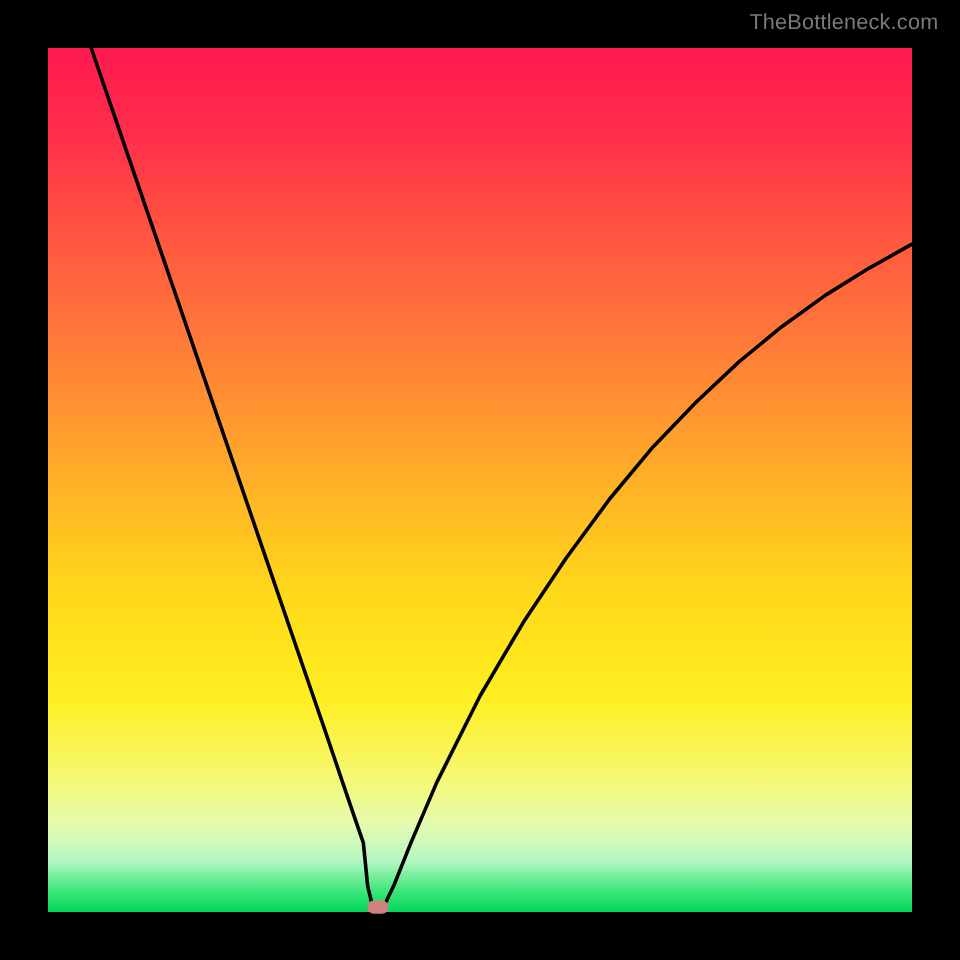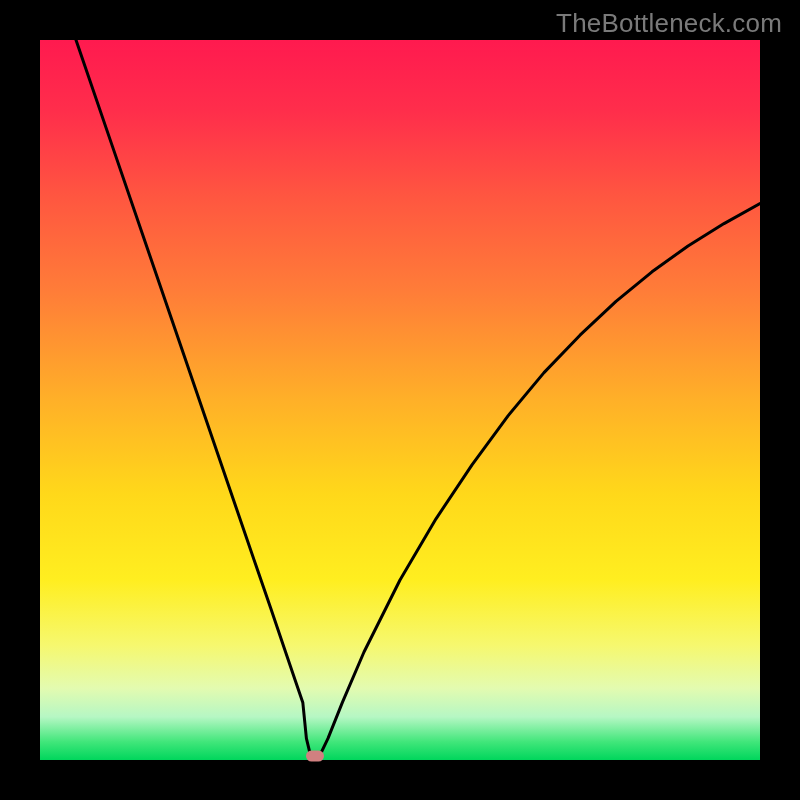--- a/index.html
+++ b/index.html
@@ -30,21 +30,21 @@
   .plot-bg {
     width: 100%;
     height: 100%;
     display: block;
   }
   .watermark {
     position: absolute;
     top: 8px;
     right: 18px;
     color: #7a7a7a;
-    font-size: 26px;
+    font-size: 18px;
     letter-spacing: 0.2px;
     user-select: none;
   }
   .curve {
     position: absolute;
     left: 0;
     top: 0;
     width: 720px;
     height: 720px;
     pointer-events: none;

